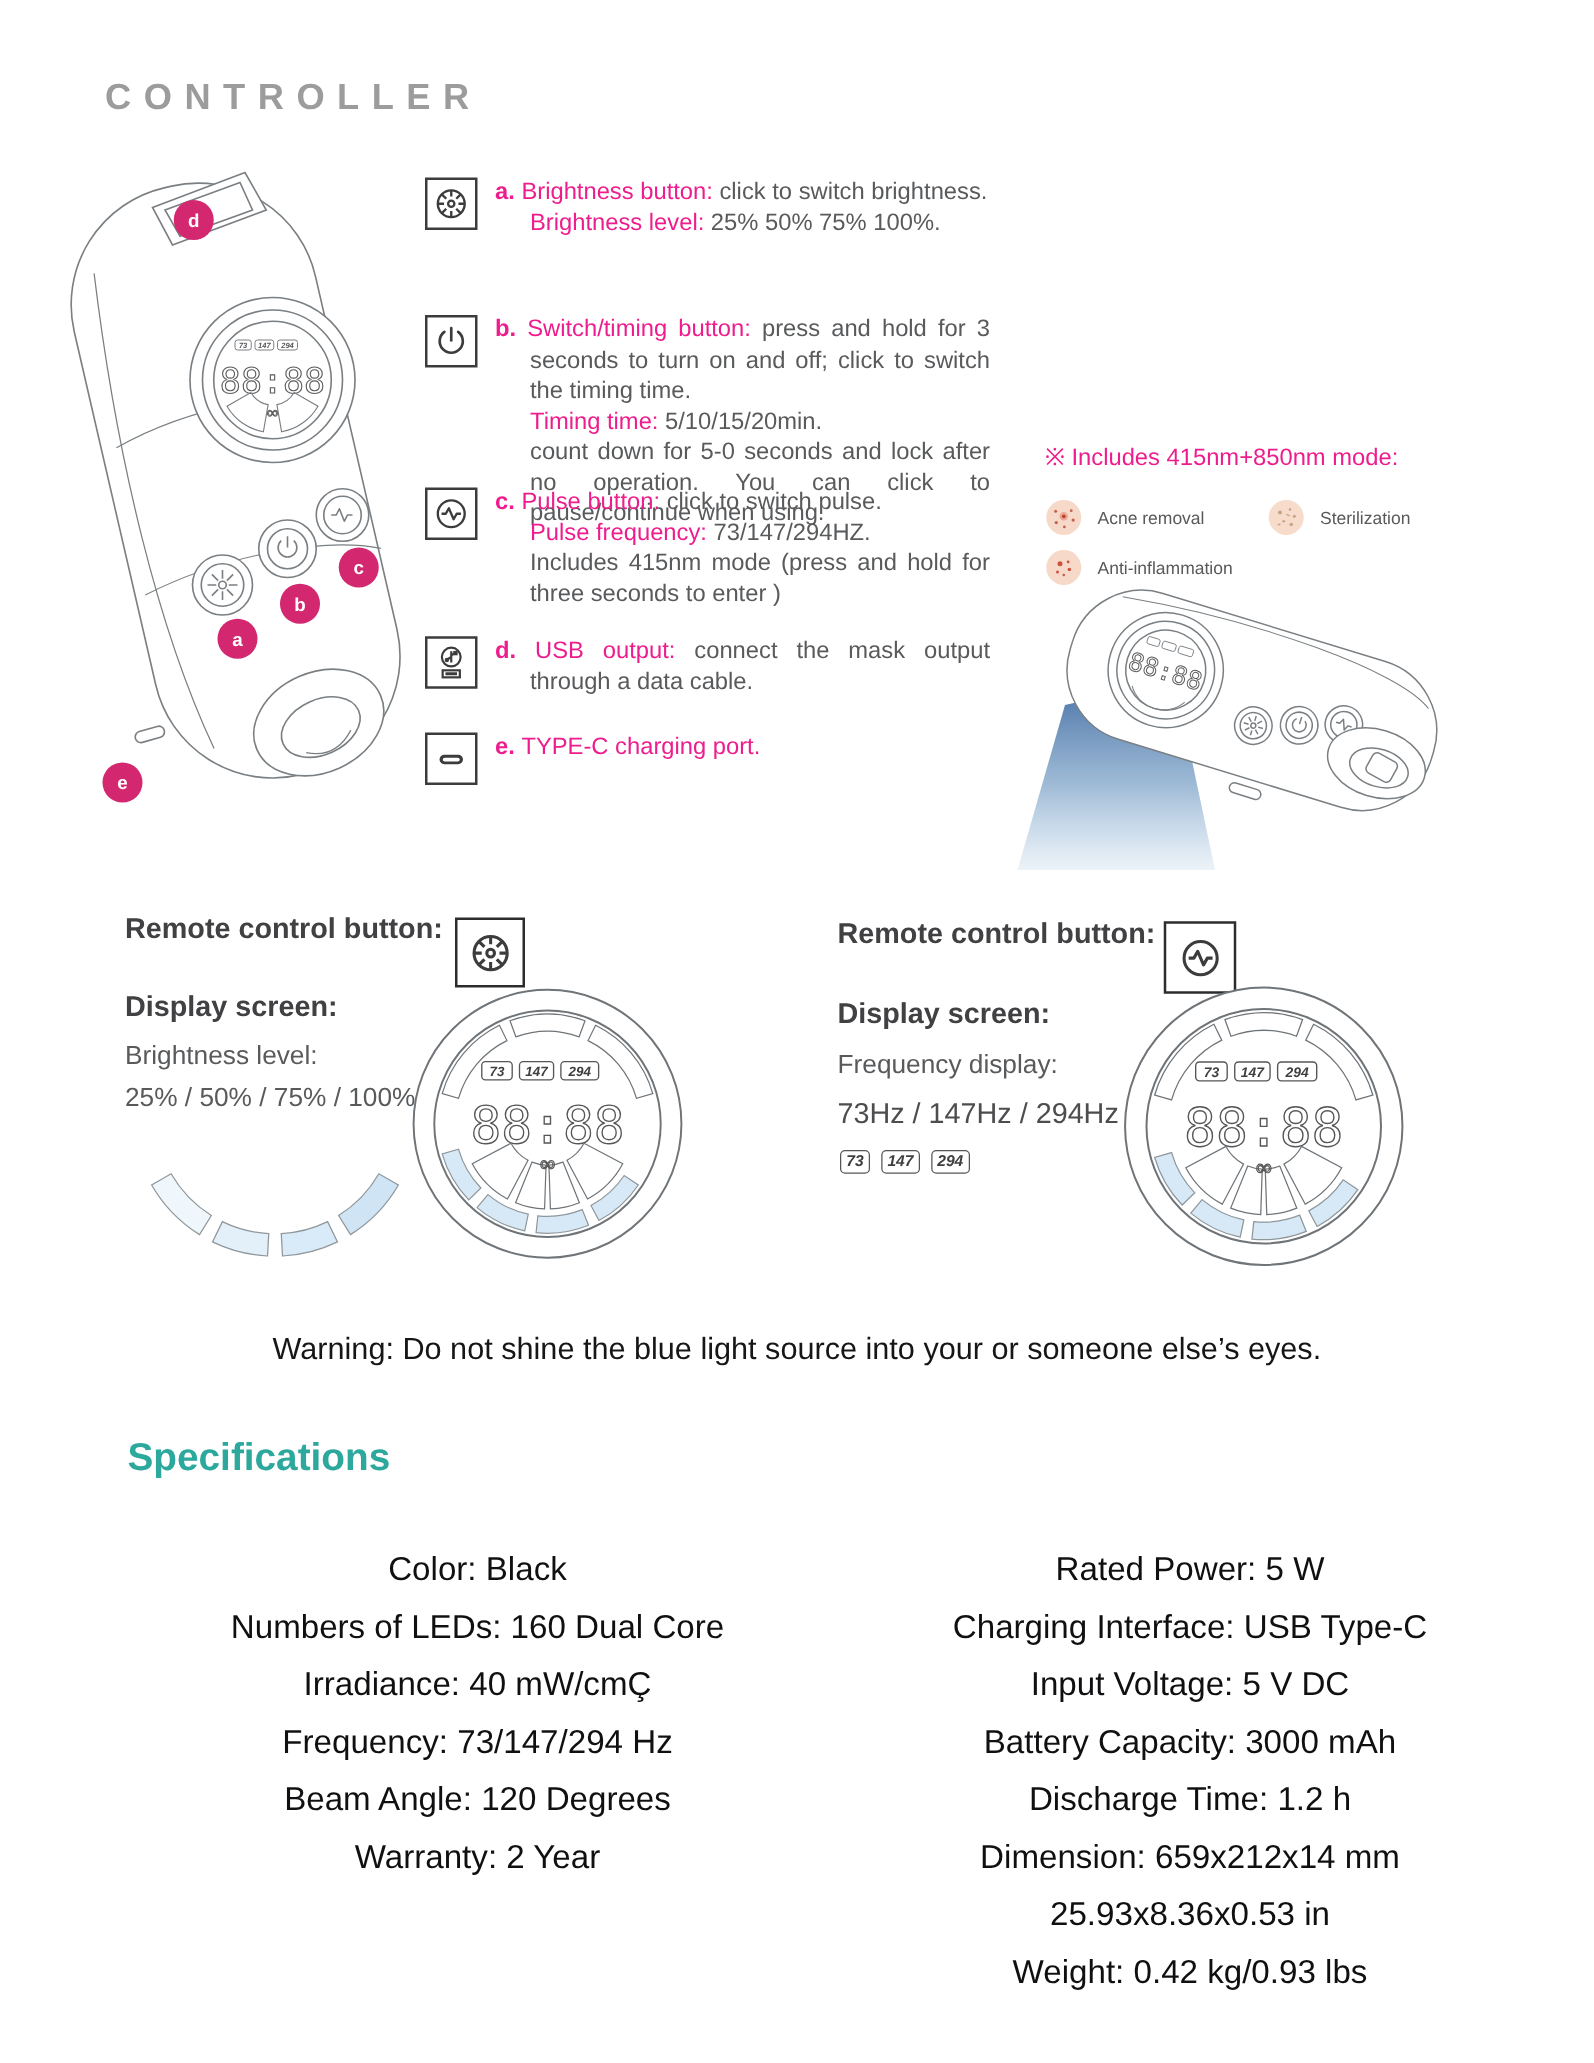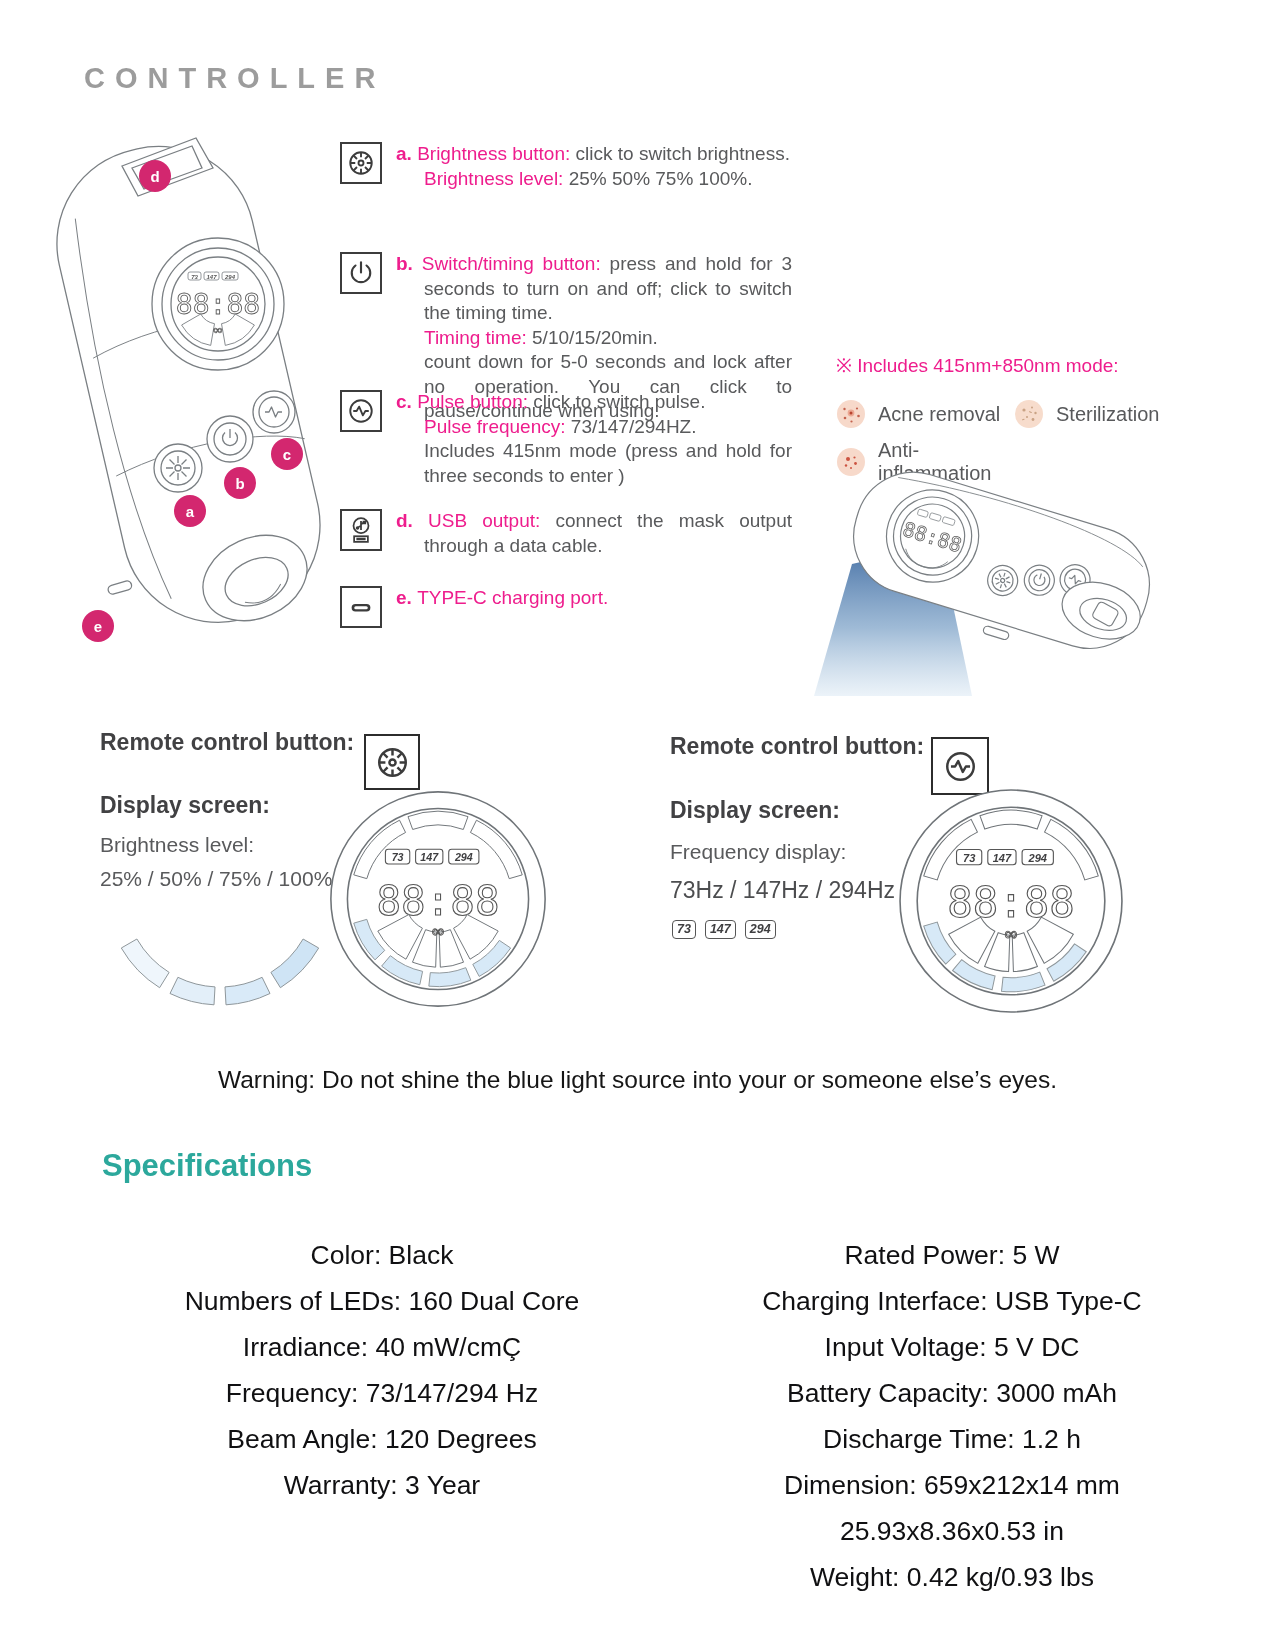--- a/index.html
+++ b/index.html
@@ -18,21 +18,21 @@
                 color:#595a5c;padding-left:28px;text-indent:-28px;}
   .pink{color:#ee1d8d;}
   .gray{color:#595a5c;}
   .letter{font-weight:bold;color:#ee1d8d;}
   
   #modes{left:836px;top:352px;width:400px;}
   #modes-heading{font-size:19px;color:#ee1d8d;margin-bottom:21px;}
   #modes-grid{display:grid;grid-template-columns:178px 200px;row-gap:10px;}
   .mode-item{display:flex;align-items:center;gap:12px;}
   .mode-item svg{width:30px;height:30px;flex:0 0 auto;}
-  .mode-label{font-size:20px;color:#58595b;}
+  .mode-label{font-size:14px;color:#58595b;}
   
   .section-heading{font-size:23px;font-weight:bold;color:#414143;}
   .sub-line{font-size:21px;color:#595a5c;}
   .remote-box{width:56px;height:56px;border:2.5px solid #2c2c2c;background:#fff;display:flex;
               align-items:center;justify-content:center;}
   .remote-box svg{width:37px;height:37px;}
   #fr-line2{font-size:23px;color:#4c4d4f;}
   .badge-row{display:flex;gap:9px;}
   .badge{border:1.5px solid #555;border-radius:4px;padding:0 4px;font-size:12.5px;
          font-style:italic;font-weight:bold;color:#3f3f41;background:#fff;line-height:17px;}
@@ -353,21 +353,21 @@
 
 <div class="abs" id="warning" data-name="warning-text">Warning: Do not shine the blue light source into your or someone else’s eyes.</div>
 
 <div class="abs" id="spec-heading" data-name="specifications-heading">Specifications</div>
 <div class="abs spec-col" id="specs-left" data-name="specs-column-left">
     <div data-name="spec-line">Color: Black</div>
     <div data-name="spec-line">Numbers of LEDs: 160 Dual Core</div>
     <div data-name="spec-line">Irradiance: 40 mW/cmÇ</div>
     <div data-name="spec-line">Frequency: 73/147/294 Hz</div>
     <div data-name="spec-line">Beam Angle: 120 Degrees</div>
-    <div data-name="spec-line">Warranty: 3 Year</div>
+    <div data-name="spec-line">Warranty: 2 Year</div>
   </div>
 <div class="abs spec-col" id="specs-right" data-name="specs-column-right">
     <div data-name="spec-line">Rated Power: 5 W</div>
     <div data-name="spec-line">Charging Interface: USB Type-C</div>
     <div data-name="spec-line">Input Voltage: 5 V DC</div>
     <div data-name="spec-line">Battery Capacity: 3000 mAh</div>
     <div data-name="spec-line">Discharge Time: 1.2 h</div>
     <div data-name="spec-line">Dimension: 659x212x14 mm</div>
     <div data-name="spec-line">25.93x8.36x0.53 in</div>
     <div data-name="spec-line">Weight: 0.42 kg/0.93 lbs</div>

